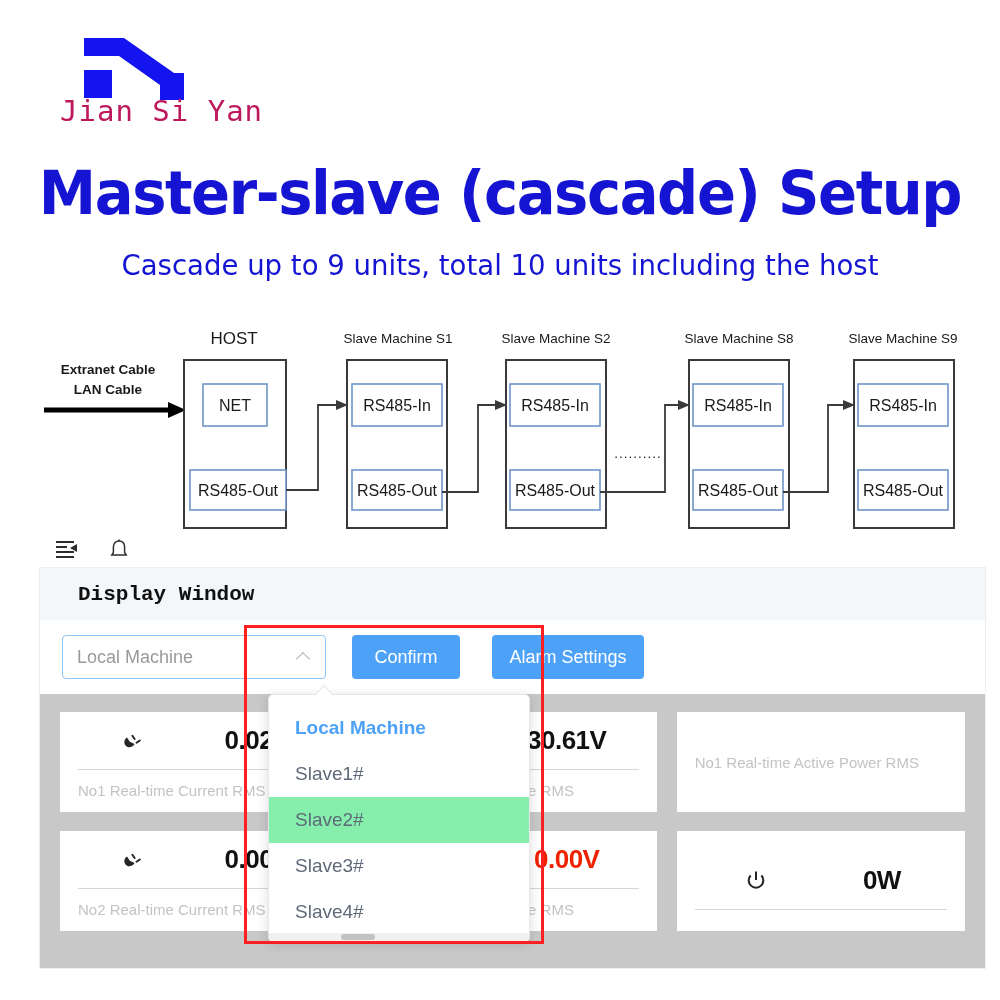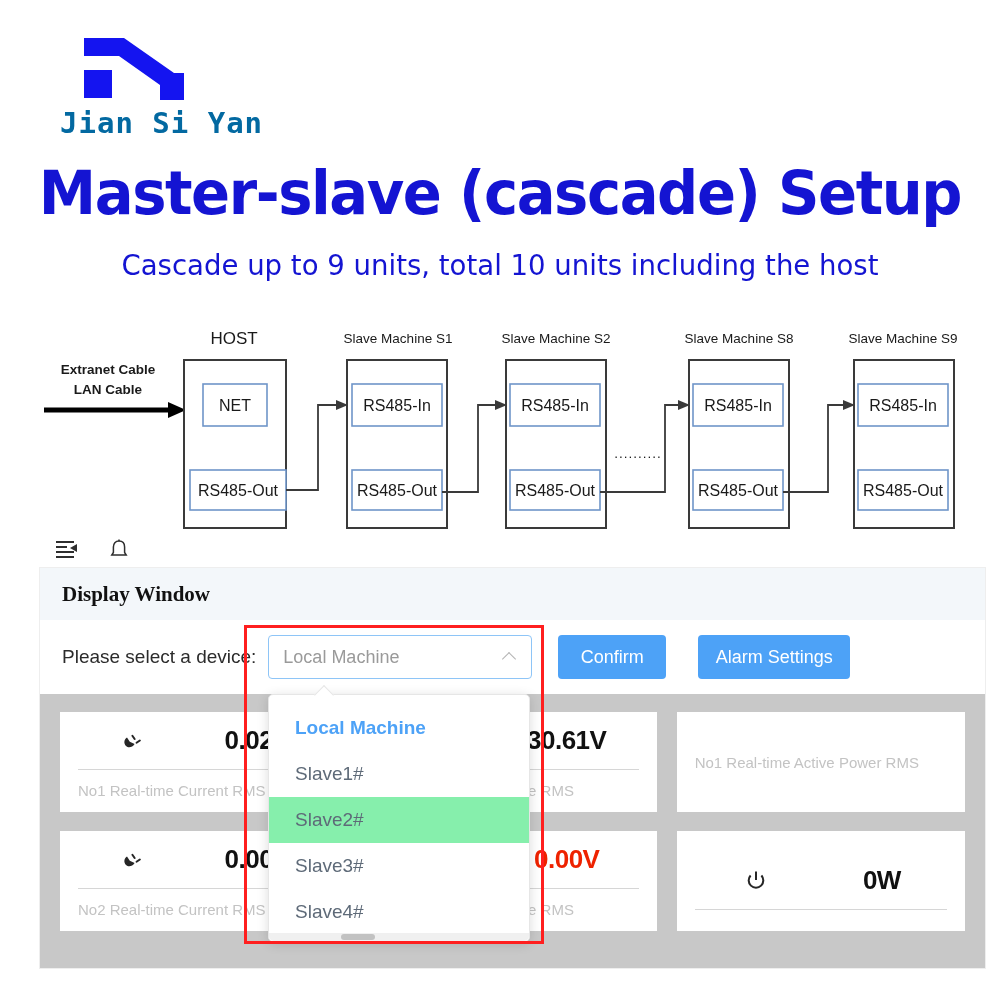--- a/index.html
+++ b/index.html
@@ -26,26 +26,26 @@
   .logo-mark {
     position: absolute;
     left: 0;
     top: 0;
     width: 175px;
     height: 75px;
   }
   .logo-text {
     position: absolute;
     left: -2px;
-    top: 78px;
+    top: 66px;
     font-family: "DejaVu Sans Mono", monospace;
     font-size: 29px;
-    font-weight: bold;
+    font-weight: normal;
     letter-spacing: 1px;
-    color: #0369a1;
+    color: #be185d;
     white-space: nowrap;
   }
 
   
   .main-title {
     position: absolute;
     left: 0;
     top: 158px;
     width: 1000px;
     text-align: center;
@@ -140,21 +140,22 @@
     background: #f3f7fa;
     display: flex;
     align-items: center;
     padding-left: 22px;
     box-sizing: border-box;
   }
   .panel-header-title {
     font-size: 21px;
     font-weight: bold;
     color: #111111;
-    font-family: Liberation Serif, serif;
+    font-family: Liberation Mono, monospace;
+    margin-left: 16px;
   }
   .control-row {
     height: 74px;
     background: #ffffff;
     display: flex;
     align-items: center;
     padding-left: 22px;
     box-sizing: border-box;
   }
   .select-label {
@@ -437,21 +438,20 @@
   </div>
 </div>
 
 <div class="app-panel">
 
   <div class="panel-header">
     <span class="panel-header-title">Display Window</span>
   </div>
 
   <div class="control-row">
-    <span class="select-label">Please select a device:</span>
     <div class="select-box">
       <span class="select-value">Local Machine</span>
       <span class="caret-up"></span>
     </div>
     <button class="btn btn-confirm">Confirm</button>
     <button class="btn btn-alarm">Alarm Settings</button>
   </div>
 
   <div class="card-area">
 

